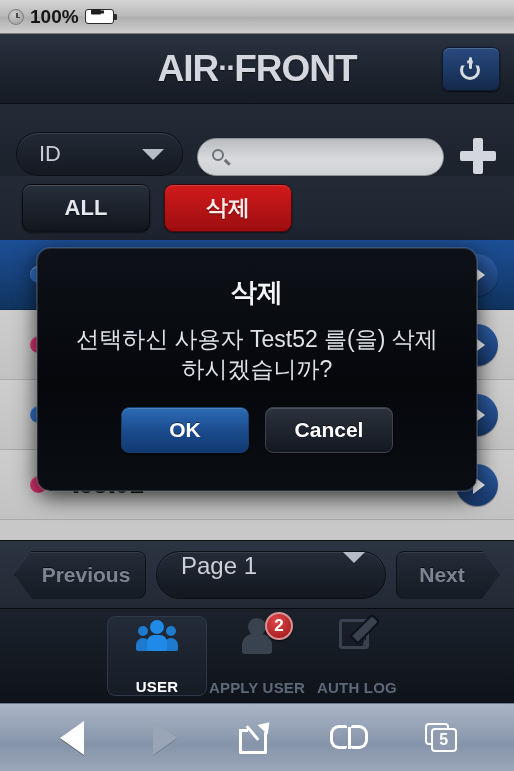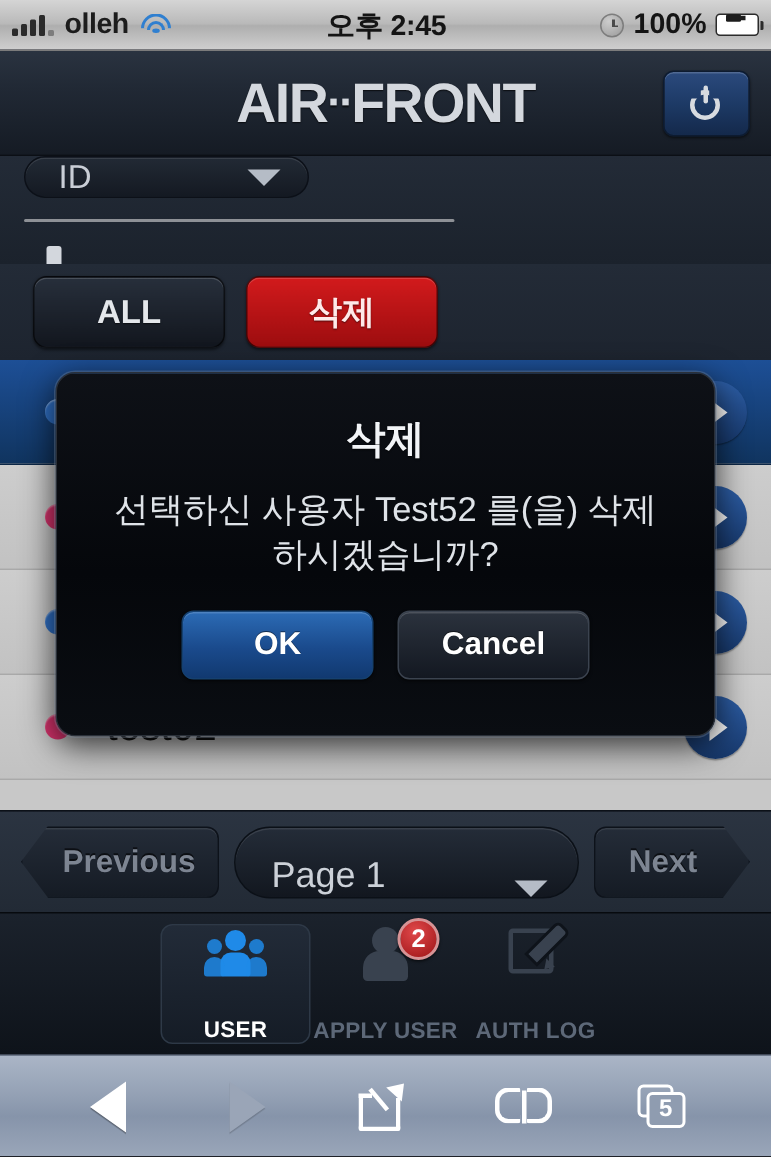--- a/index.html
+++ b/index.html
@@ -91,23 +91,22 @@
   .power-glyph .bar {
     position: absolute; left: 8.5px; top: -1px; width: 3.5px; height: 12px;
     background: #d7dbe0; border-radius: 2px;
   }
 
   
   #searchrow {
     position: absolute; top: 104px; left: 0;
     width: 514px; height: 72px;
     background: linear-gradient(to bottom, #232b37, #1b222c);
-    display: flex; align-items: flex-start; padding: 0 16px;
+    display: flex; align-items: flex-end; padding: 0 16px;
     gap: 14px;
-    flex-direction: column;
   }
   #iddropdown {
     width: 190px; height: 44px; border-radius: 22px;
     background: linear-gradient(to bottom, #222a35 0%, #141922 100%);
     border: 1px solid #0c1018;
     box-shadow: inset 0 1px 0 rgba(255,255,255,.10);
     display: flex; align-items: center; justify-content: space-between;
     padding: 0 18px 0 22px;
   }
   #iddropdown .val { font-size: 22px; color: #c9ced6; }
@@ -196,21 +195,21 @@
   #btn-prev { width: 132px; padding-left: 12px;
     clip-path: polygon(0 50%, 18px 0, 100% 0, 100% 100%, 18px 100%);
     border-radius: 0 8px 8px 0; }
   #btn-next { width: 104px; padding-right: 12px;
     clip-path: polygon(0 0, calc(100% - 18px) 0, 100% 50%, calc(100% - 18px) 100%, 0 100%);
     border-radius: 8px 0 0 8px; }
   #pagesel { flex: 1 1 auto; height: 48px; border-radius: 24px;
     background: linear-gradient(to bottom, #242c38 0%, #12171f 100%);
     border: 1px solid #0b1017;
     box-shadow: inset 0 1px 0 rgba(255,255,255,.10);
-    display: flex; align-items: flex-end; justify-content: space-between;
+    display: flex; align-items: flex-start; justify-content: space-between;
     padding: 0 20px 0 24px; }
   #pagesel .val { font-size: 24px; color: #ccd1d8; }
 
   
   #tabbar {
     position: absolute; top: 608px; left: 0;
     width: 514px; height: 95px;
     background: linear-gradient(to bottom, #1b222c 0%, #0e131a 100%);
     border-top: 1px solid #070a0e;
     display: flex; align-items: center; justify-content: center; gap: 0;
@@ -323,38 +322,20 @@
     border-color: #3b434f; }
   #dlg-ok { background: linear-gradient(to bottom, #2c6bb5 0%, #1a4a8c 55%, #113970 100%);
     border-color: #15406f; }
 </style>
 </head>
 <body>
 
 <div id="screen">
 
   <div id="statusbar">
-    <div class="sb-left">
-      <div class="signal">
-        <i class="b1"></i>
-          <i class="b2"></i>
-          <i class="b3"></i>
-          <i class="b4"></i>
-          <i class="b5"></i>
-      </div>
-      <span class="carrier">olleh</span>
-      <span class="wifi">
-        <span class="a1"></span>
-          <span class="a2"></span>
-          <span class="a3"></span>
-      </span>
-    </div>
-    <div class="sb-center">
-      <span class="clocktime">오후 2:45</span>
-    </div>
     <div class="sb-right">
       <span class="alarm"></span>
       <span class="pct">100%</span>
       <span class="battery">
         <span class="fill"><span class="plug"></span></span>
       </span>
     </div>
   </div>
 
   <div id="appheader">

